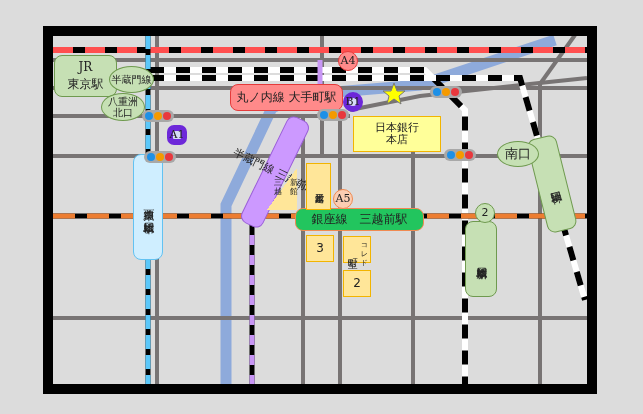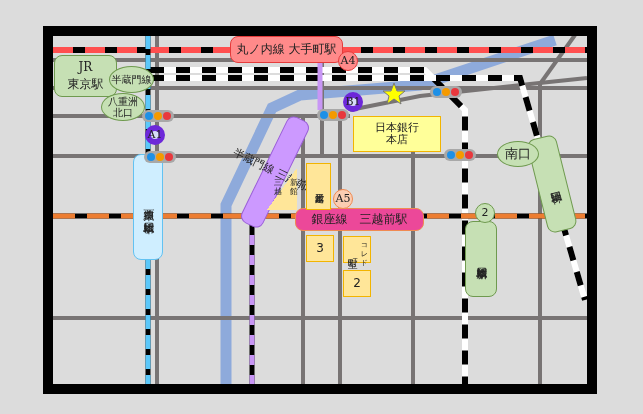--- a/index.html
+++ b/index.html
@@ -3,22 +3,22 @@
 <meta charset="utf-8">
 <style>
   html, body { margin:0; padding:0; }
   body { width:643px; height:414px; background:#dcdcdc; position:relative; overflow:hidden;
          font-family:"DejaVu Sans", sans-serif; }
   #map { position:absolute; left:0; top:0; width:643px; height:414px; }
   .lbl { position:absolute; box-sizing:border-box; display:flex; align-items:center; justify-content:center;
          color:#222; text-align:center; line-height:1.1; font-family:"DejaVu Serif", serif; }
   .vert { writing-mode:vertical-rl; text-orientation:upright; letter-spacing:0px; }
   .green { background:#c6e0b4; border:1px solid #6f9a4f; }
-  .pink { background:#ff8a8a; border:1px solid #e53b3b; }
-  .salmon { background:#ec4899; border:1px solid #f08a52; }
+  .pink { background:#ff8a8a; border:1px solid #e53b3b;margin-top:48px; }
+  .salmon { background:#22c55e; border:1px solid #f08a52; }
   .blue { background:#cfeeff; border:1px solid #62c2f2; }
   .purple { background:#cc99ff; border:1px solid #9a5fd8; }
   .yellow { background:#ffe699; border:1px solid #f2b400; }
   .circle { border-radius:50%; }
   .rounded { border-radius:8px; }
   .exit { width:20px; height:20px; border-radius:50%; font-size:11px; }
   .ex-red { background:#ff8a8a; border:1px solid #e53b3b; }
   .ex-blue { background:#d6dcf7; border:6px solid #6d28d9; }
   .ex-orange { background:#fbcdb2; border:1px solid #f08a52; }
   .ex-green { background:#c6e0b4; border:1px solid #6f9a4f; }
@@ -111,21 +111,21 @@
 <div class="lbl salmon rounded" style="left:295px;top:208px;width:129px;height:23px;font-size:12px;">銀座線　三越前駅</div>
 
 <div class="lbl green rounded vert" style="left:465px;top:221px;width:32px;height:76px;font-size:11px;">新日本橋駅</div>
 
 <div class="lbl green rounded vert" style="left:537px;top:136px;width:30px;height:96px;font-size:11px;transform:rotate(-14deg);">神田駅</div>
 
 <div class="lbl green circle" style="left:497px;top:141px;width:42px;height:26px;font-size:13px;">南口</div>
 
 <div class="lbl exit ex-red" style="left:338px;top:51px;">A4</div>
 <div class="lbl exit ex-blue" style="left:343px;top:92px;">B1</div>
-<div class="lbl exit ex-blue" style="left:145px;top:125px;">A1</div>
+<div class="lbl exit ex-blue" style="left:167px;top:125px;border-radius:7px;">A1</div>
 <div class="lbl exit ex-orange" style="left:333px;top:189px;">A5</div>
 <div class="lbl exit ex-green" style="left:475px;top:203px;font-family:'DejaVu Sans',sans-serif;">2</div>
 
 <div class="lbl" style="left:353px;top:116px;width:88px;height:36px;background:#ffff99;border:1px solid #f2b400;font-size:11px;flex-direction:column;">
   <span>日本銀行</span>
   <span>本店</span>
 </div>
 
 <div class="lbl yellow vert" style="left:306px;top:163px;width:25px;height:47px;font-size:9px;">三越本館</div>
 

